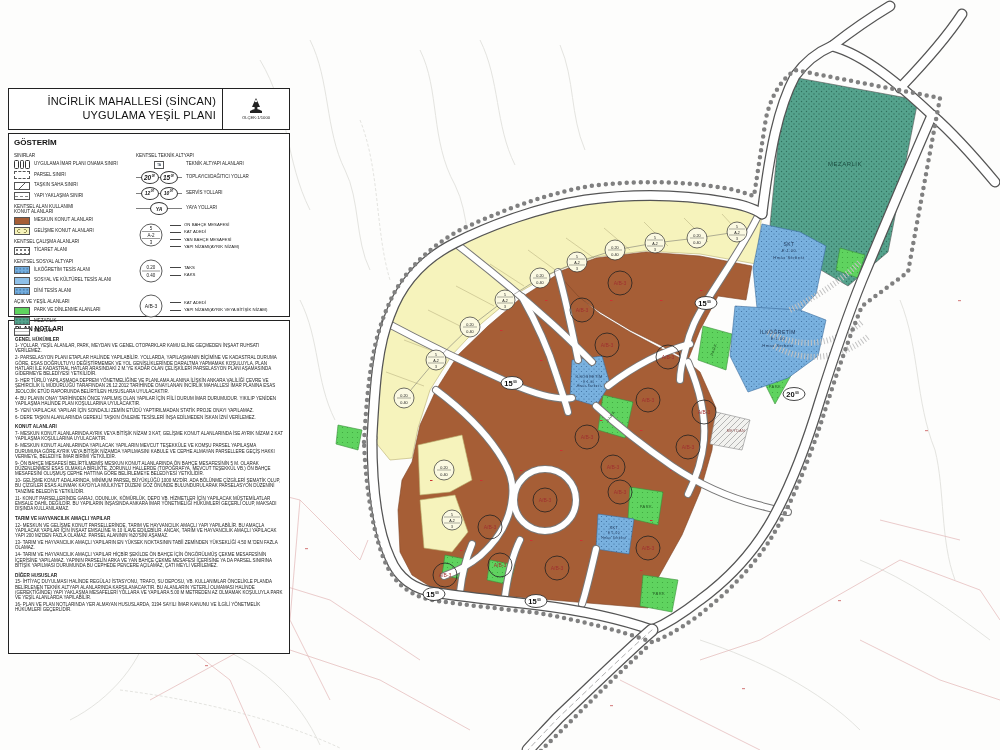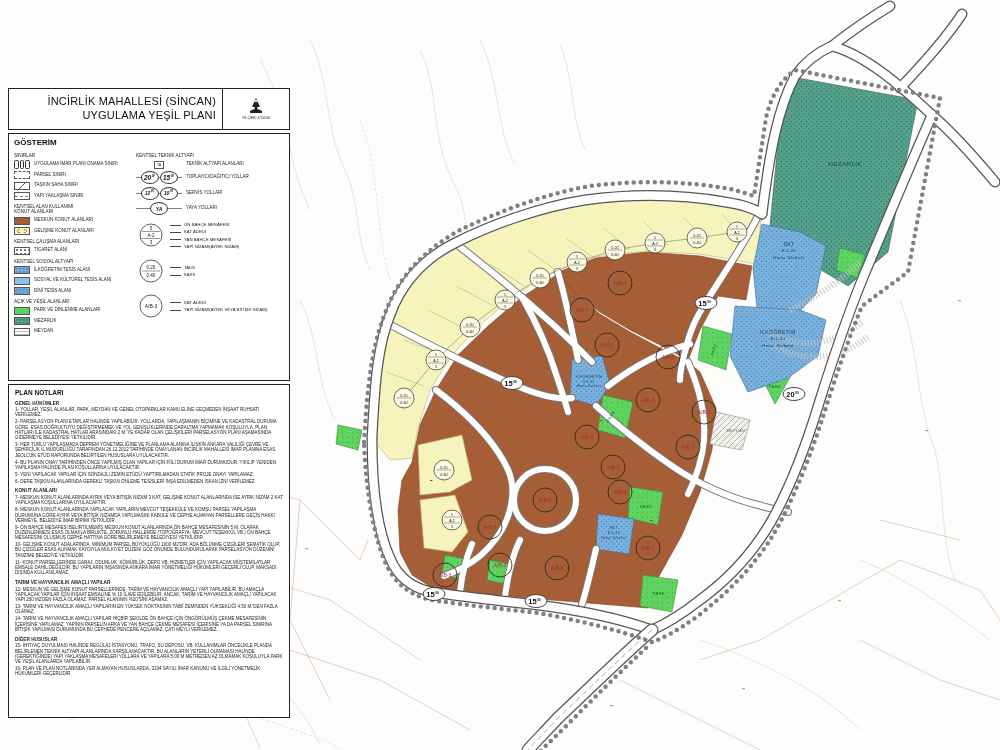--- a/index.html
+++ b/index.html
@@ -8,21 +8,21 @@
   #map{position:absolute;left:0;top:0;}
   
   #panel{position:absolute;left:8px;top:88px;width:282px;}
   .pbox{border:1.3px solid #222;background:#fff;box-sizing:border-box;}
   #title-block{display:flex;height:42px;margin-bottom:3px;}
   #title-text{flex:1;padding:5px 6px;font-size:11px;font-weight:normal;line-height:1.3;
               color:#111;letter-spacing:.2px;text-align:right;}
   #logo-box{width:66px;border-left:1.3px solid #222;display:flex;flex-direction:column;
             align-items:center;justify-content:center;gap:1px;}
   #scale-label{font-size:4.2px;color:#222;}
-  #legend-box{height:248px;padding:4px 5px;margin-bottom:3px;position:relative;}
+  #legend-box{height:184px;padding:4px 5px;margin-bottom:3px;position:relative;}
   #legend-header{font-size:8px;font-weight:bold;color:#111;margin-bottom:2px;}
   #legend-cols{display:flex;gap:4px;}
   #legend-left{width:118px;}
   #legend-right{flex:1;}
   .lg-title{font-size:4.6px;color:#222;margin:4px 0 2px 0;white-space:pre-line;}
   .lg-row{display:flex;align-items:center;gap:4px;margin:2.5px 0;}
   .lg-label{font-size:4.5px;color:#222;line-height:1.1;}
   .sw{width:16px;height:8px;border:.6px solid #555;box-sizing:border-box;flex:none;
       display:flex;align-items:center;justify-content:center;font-size:3.5px;color:#123;}
   .sw.onama{border:none;display:flex;gap:1px;}

